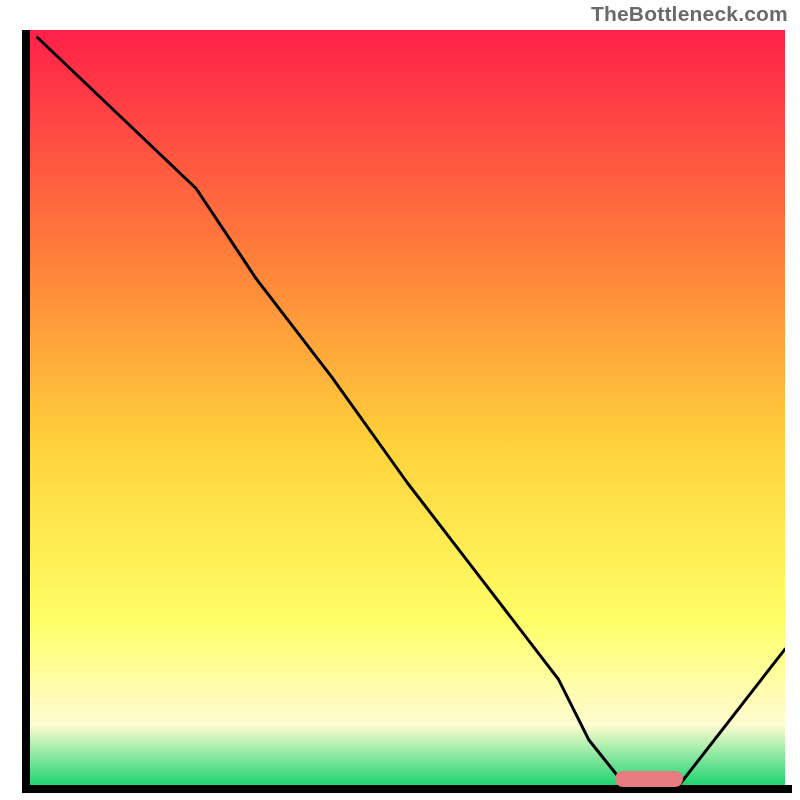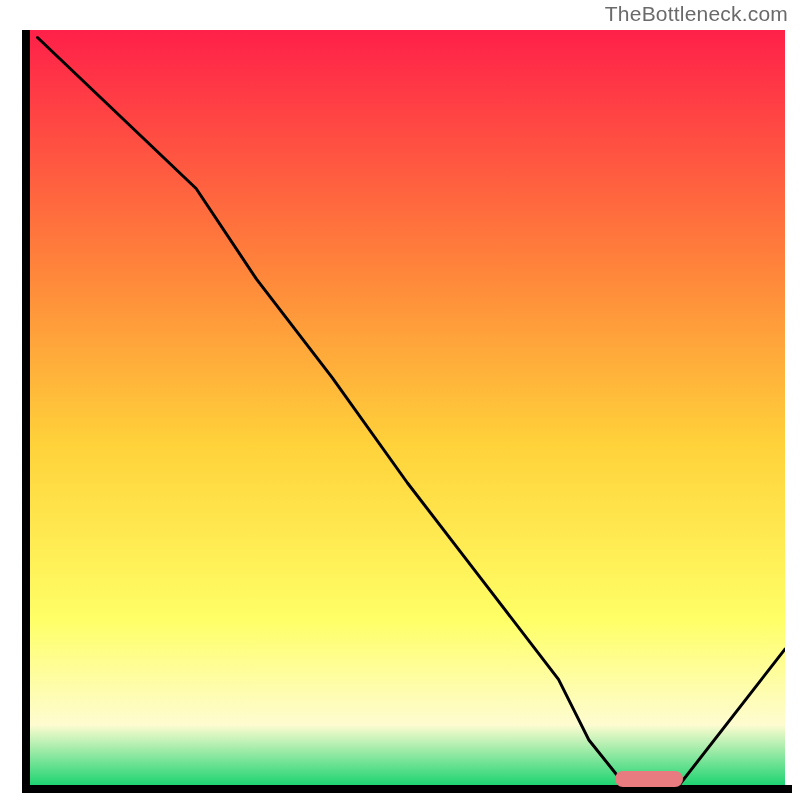--- a/index.html
+++ b/index.html
@@ -14,21 +14,21 @@
     position: relative;
     width: 800px;
     height: 800px;
     background: #ffffff;
   }
   .watermark {
     position: absolute;
     top: 2px;
     right: 12px;
     font-size: 21px;
-    font-weight: 400;
+    font-weight: 700;
     color: #6a6a6a;
     letter-spacing: 0.2px;
   }
   
   .chart-area {
     position: absolute;
     left: 30px;
     top: 30px;
     width: 755px;   
     height: 755px;  

